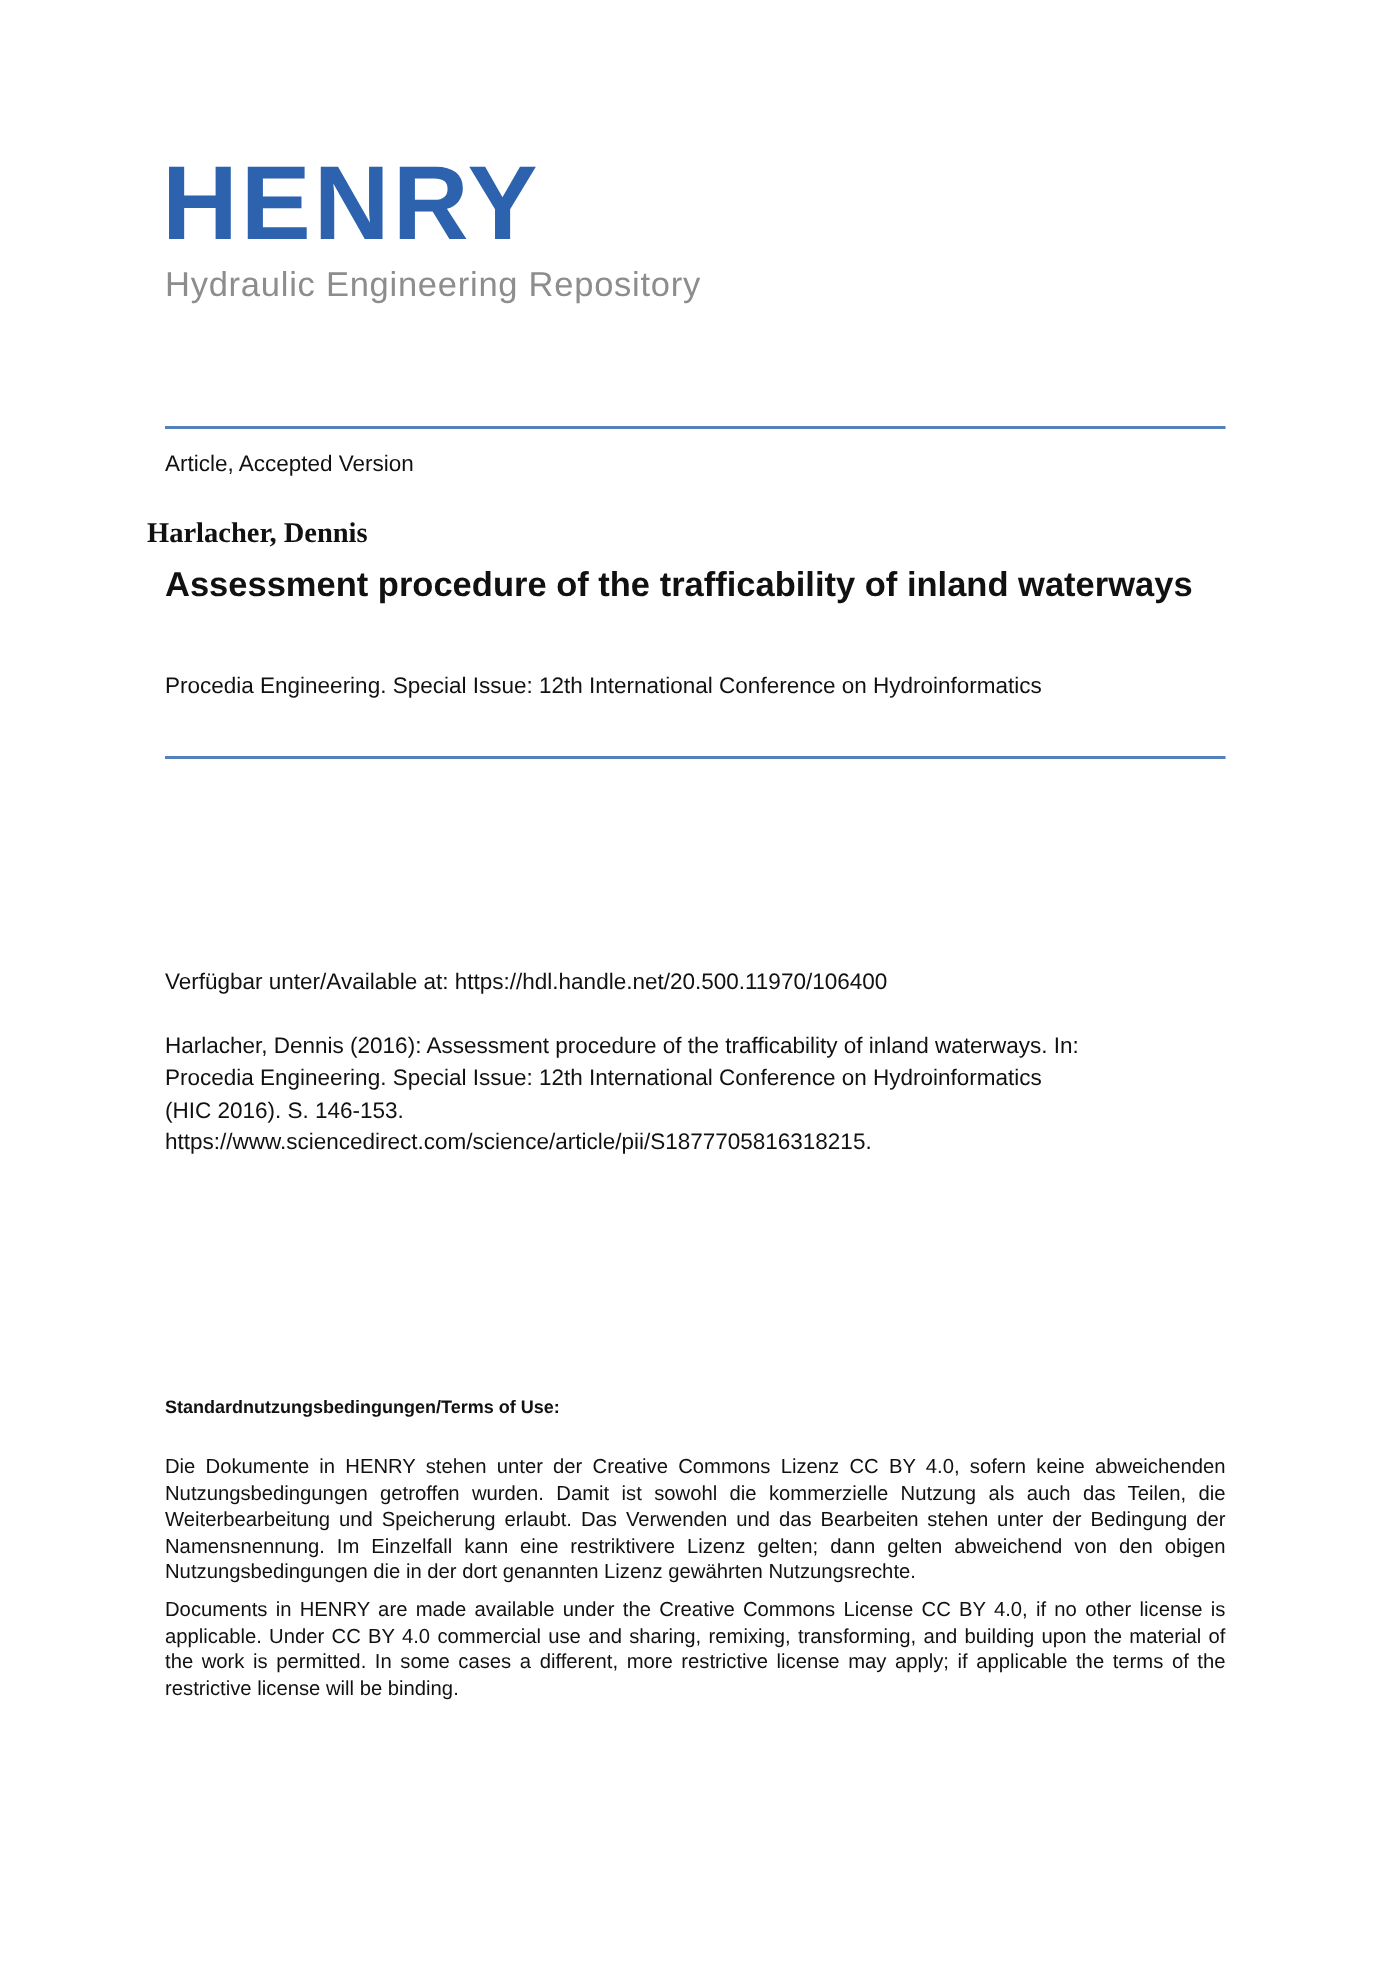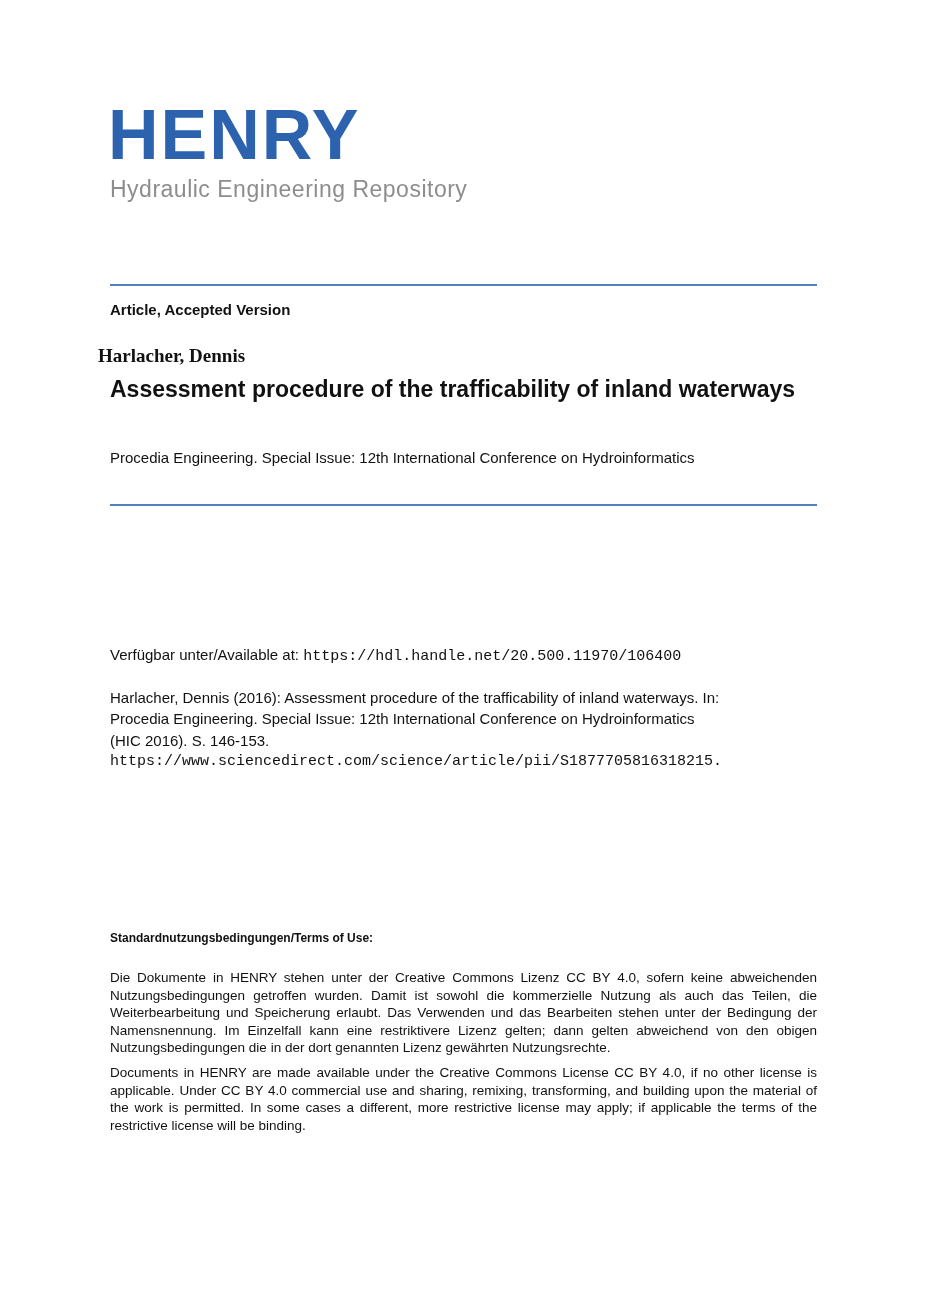--- a/index.html
+++ b/index.html
@@ -35,32 +35,32 @@
   }
 
   .rule {
     left: 110px; width: 707px; height: 0;
     border-top: 2px solid #5480bc;
   }
   .rule-top { top: 284px; }
   .rule-bottom { top: 504px; }
 
   
-  .version-label { left: 110px; top: 301px; font-size: 15px; font-weight: bold; }
+  .version-label { left: 110px; top: 301px; font-size: 15px; }
   .author { left: 98px; top: 345px; font-size: 19px; font-weight: bold; font-family: Liberation Serif, serif; }
   .title {
     left: 110px; top: 373px; width: 707px;
     font-size: 23px; font-weight: bold; line-height: 33px;
   }
   .journal { left: 110px; top: 447px; width: 707px; font-size: 15px; line-height: 21px; }
 
   
   .available { left: 110px; top: 644px; width: 720px; font-size: 15px; line-height: 21px; }
   .citation { left: 110px; top: 687px; width: 720px; font-size: 15px; line-height: 21.3px; }
-  .plainlink { color: #111111; text-decoration: none; font-family: Liberation Mono, monospace; }
+  .plainlink { color: #111111; text-decoration: none; }
 
   
   .terms-heading { left: 110px; top: 931px; font-size: 12px; font-weight: bold; }
   .para {
     left: 110px; width: 707px;
     font-size: 13.5px; line-height: 17.6px;
     text-align: justify;
   }
   .para-de { top: 969px; }
   .para-en { top: 1064px; }

